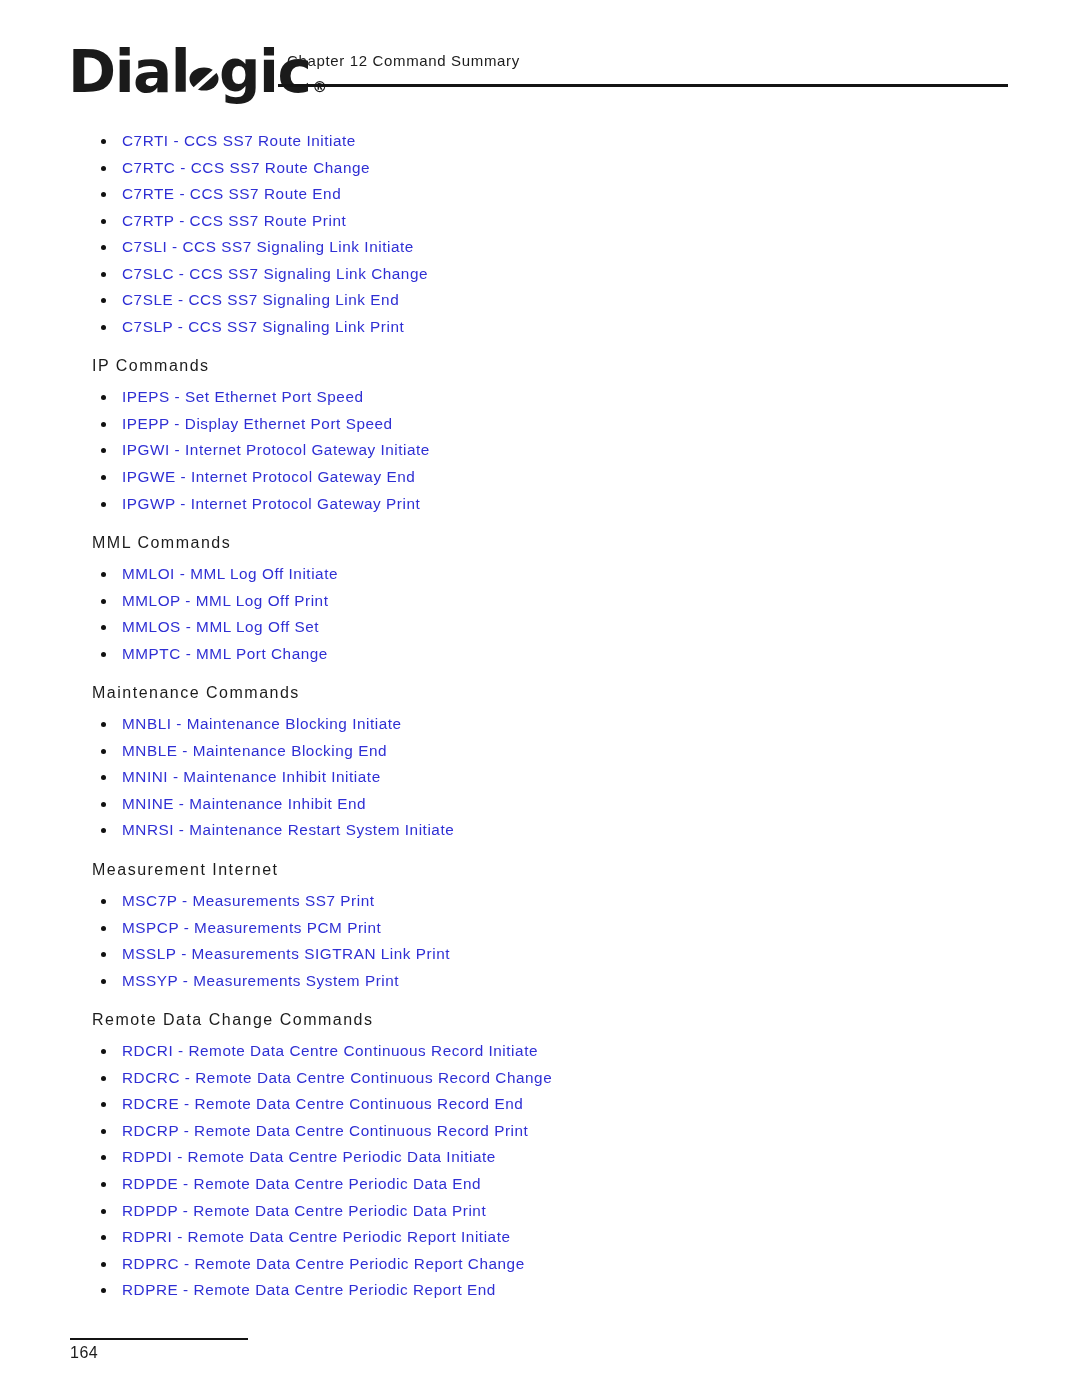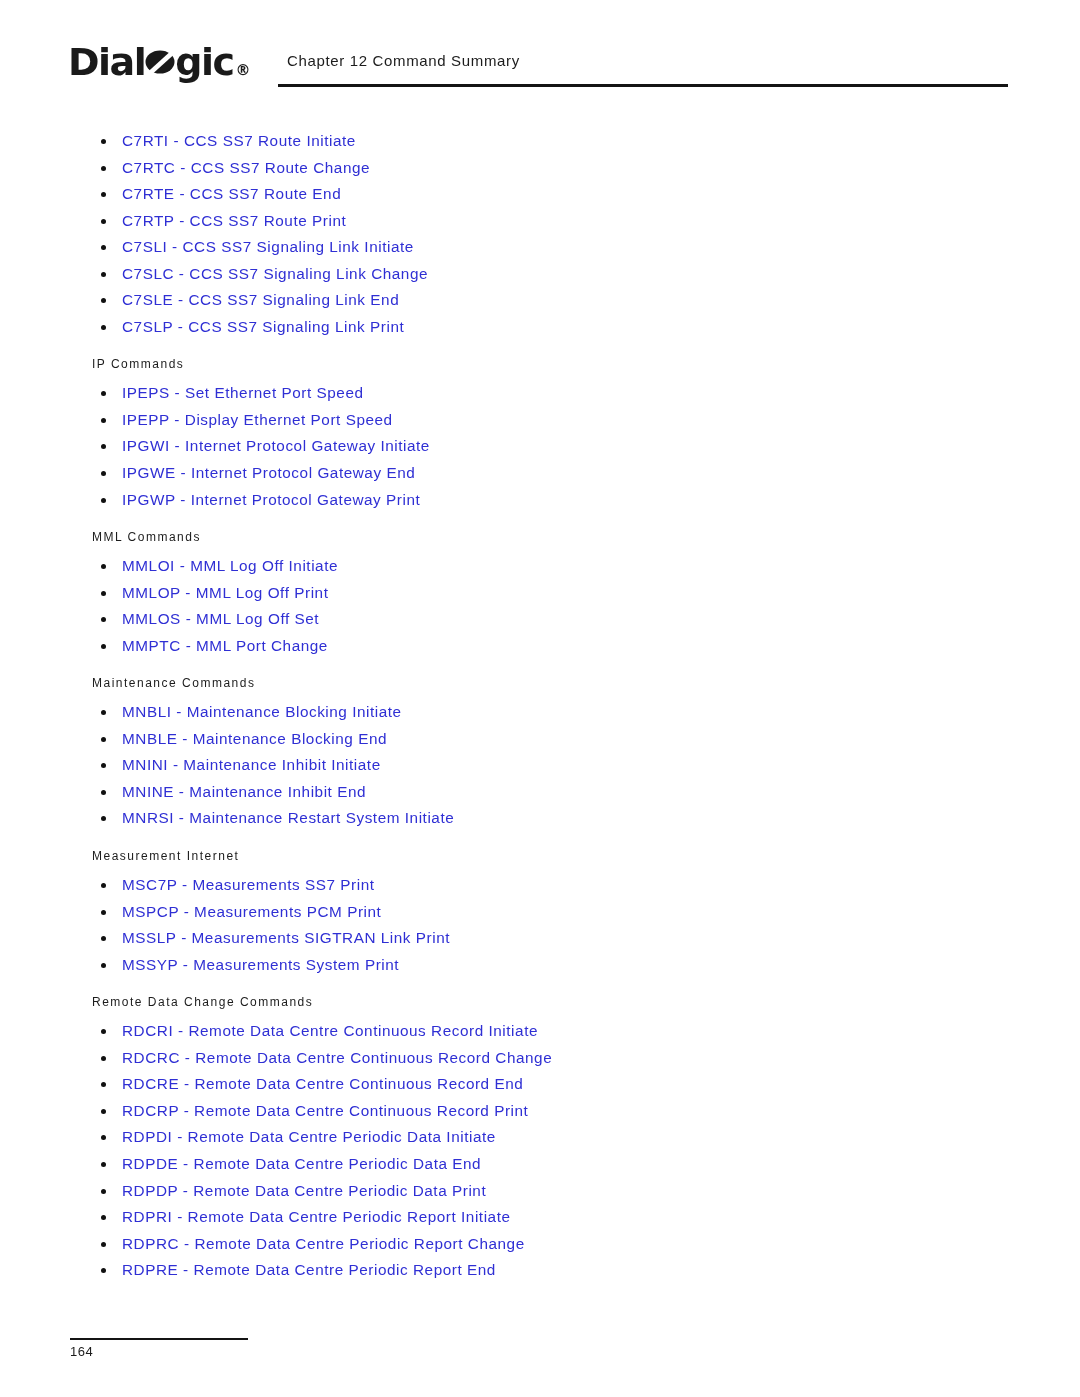--- a/index.html
+++ b/index.html
@@ -35,21 +35,21 @@
     position: absolute;
     left: 68px;
     top: 43px;
     height: 46px;
     display: flex;
     align-items: baseline;
     user-select: none;
   }
   .logo-text {
     font-family: "DejaVu Sans", sans-serif;
-    font-size: 38px;
+    font-size: 58px;
     font-weight: bold;
     letter-spacing: -1.5px;
     color: #1a1a1a;
     line-height: 1;
     display: flex;
     align-items: baseline;
   }
   .logo-o {
     display: inline-block;
     position: relative;
@@ -91,21 +91,21 @@
     position: absolute;
     left: 0;
     top: 128px;
     width: 1080px;
   }
 
   .section { }
 
   .section-heading {
     font-family: "Liberation Sans", sans-serif;
-    font-size: 12px;
+    font-size: 16px;
     letter-spacing: 1.5px;
     color: #1c1c1c;
     margin: 0 0 0 92px;
     padding-top: 17px;
     padding-bottom: 9px;
     white-space: nowrap;
   }
 
   ul.cmd-list {
     list-style: none;
@@ -150,21 +150,21 @@
     top: 0;
     width: 178px;
     height: 2px;
     background: #141414;
   }
   .page-number {
     position: absolute;
     left: 70px;
     top: 6px;
     font-family: "Liberation Sans", sans-serif;
-    font-size: 13px;
+    font-size: 16px;
     letter-spacing: 0.5px;
     color: #1c1c1c;
   }
 </style>
 </head>
 <body>
 
 <div class="page">
 
   <div class="header">

